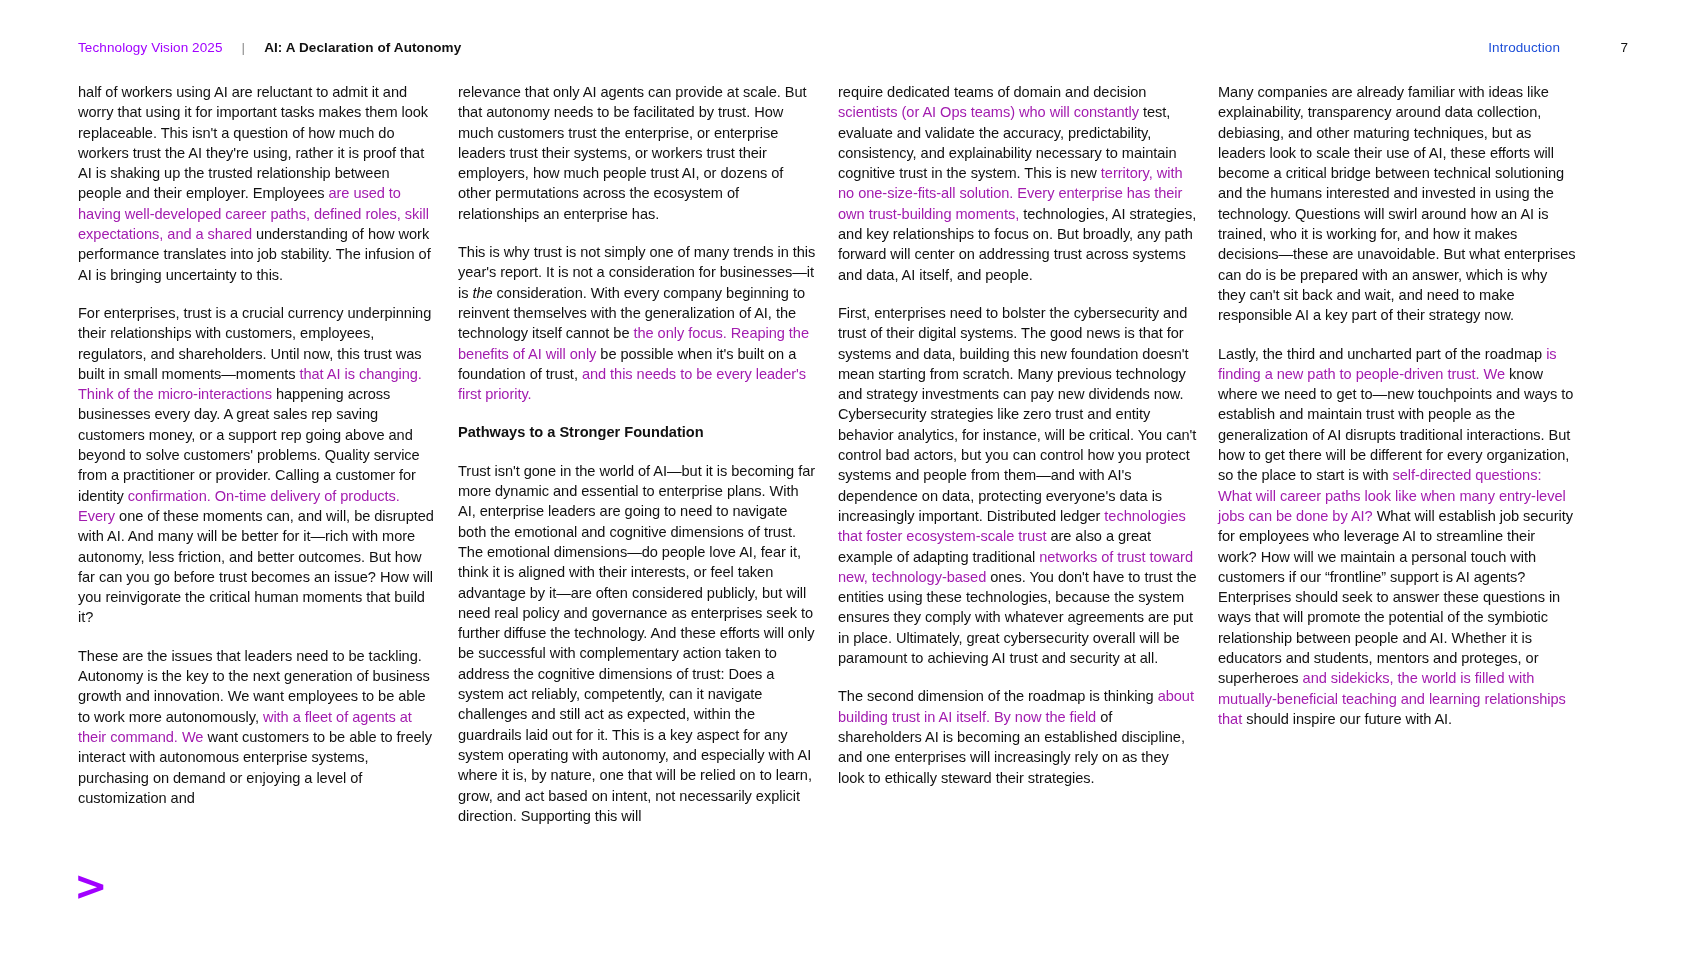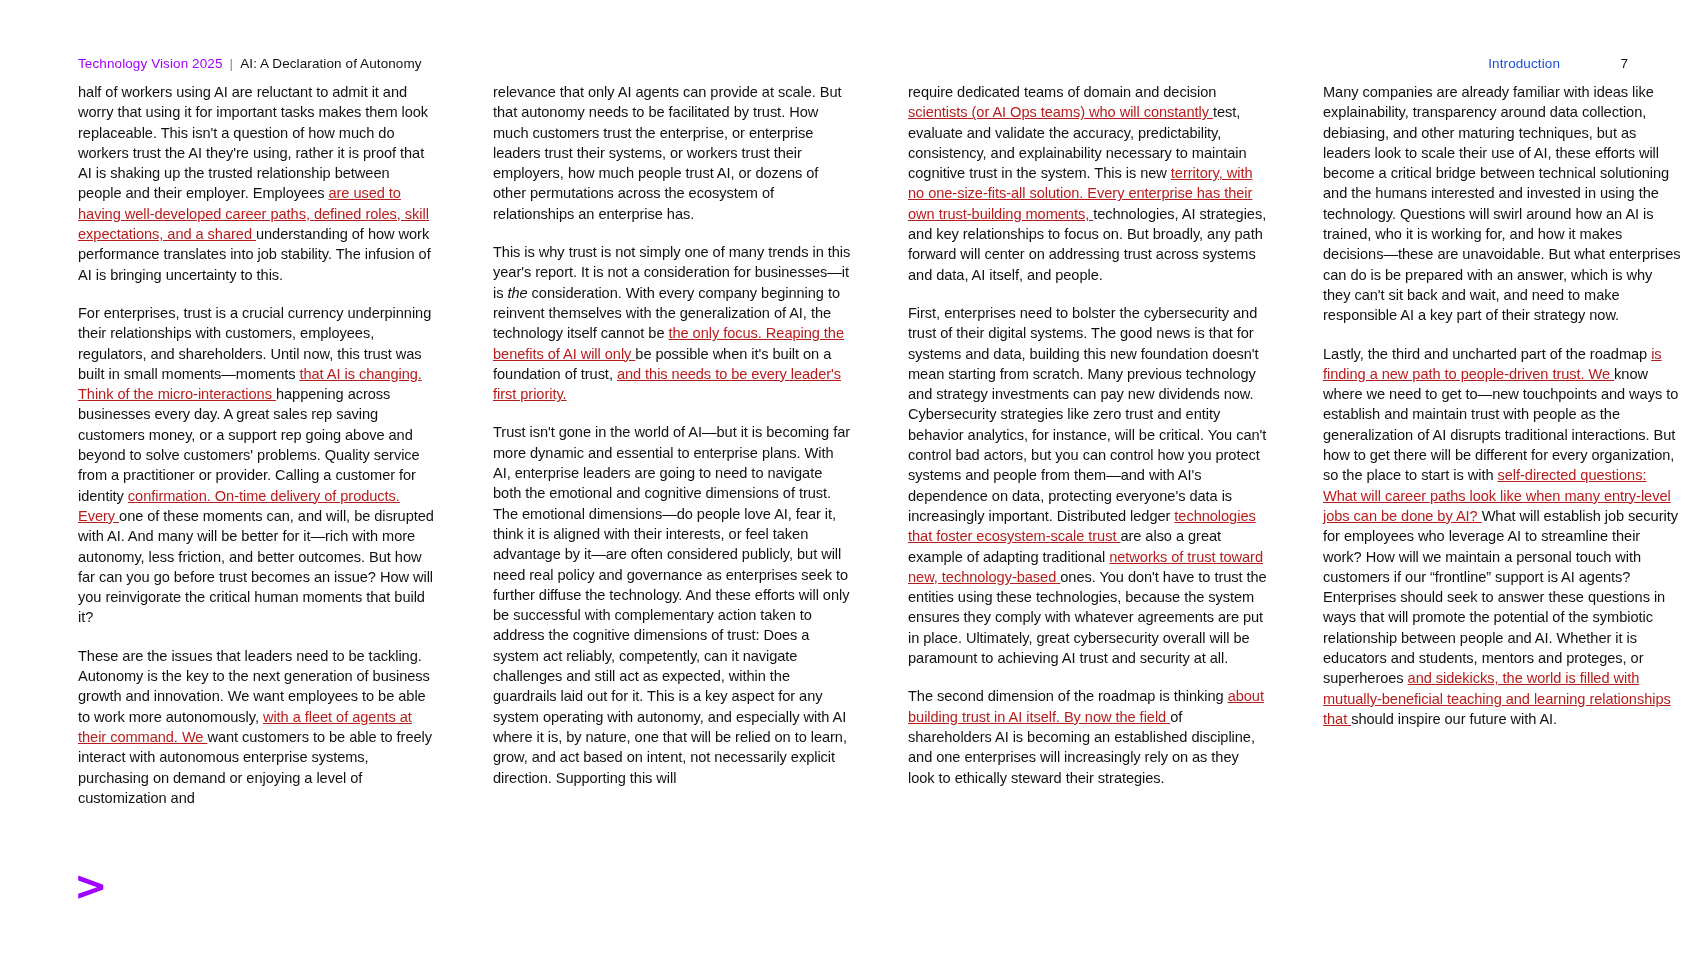--- a/index.html
+++ b/index.html
@@ -32,33 +32,33 @@
     height: 22px;
     display: flex;
     align-items: baseline;
     justify-content: space-between;
     font-size: 13.5px;
     letter-spacing: 0.1px;
   }
   .header-left {
     display: flex;
     align-items: baseline;
-    gap: 0px;
+    gap: 12px;
     white-space: nowrap;
-    margin-top: 16px;
   }
   .header-title {
     color: #a100ff;
   }
   .header-sep {
     color: #8a8a8a;
     margin: 0 7px;
   }
   .header-subtitle {
     color: #111111;
+    font-weight: bold;
   }
   .header-right {
     display: flex;
     align-items: baseline;
     white-space: nowrap;
   }
   .header-section {
     color: #1d4ed8;
     font-size: 13.5px;
   }
@@ -71,21 +71,21 @@
     width: 12px;
   }
 
   
   .columns {
     position: absolute;
     left: 78px;
     top: 82px;
     width: 1552px;
     display: flex;
-    gap: 56px;
+    gap: 21px;
   }
   .column {
     width: 359px;
     flex: 0 0 359px;
   }
   p.para {
     margin: 0 0 18px 0;
     font-size: 14.6px;
     line-height: 20.3px;
     color: #111111;
@@ -96,22 +96,21 @@
     margin-bottom: 0;
   }
   h3.subhead {
     margin: 0 0 18px 0;
     font-size: 14.6px;
     line-height: 20.3px;
     font-weight: bold;
     color: #111111;
   }
   .dim {
-    color: #b91c1c;
-    text-decoration: underline;
+    color: #a21caf;
   }
   em {
     font-style: italic;
   }
 
   
   .footer-mark {
     position: absolute;
     left: 74px;
     bottom: 52px;
@@ -144,20 +143,21 @@
 
   <div class="columns" id="columns">
       <div class="column">
         <p class="para"><span>half of workers using AI are reluctant to admit it and worry that using it for important tasks makes them look replaceable. This isn't a question of how much do workers trust the AI they're using, rather it is proof that AI is shaking up the trusted relationship between people and their employer. Employees </span><span class="dim">are used to having well-developed career paths, defined roles, skill expectations, and a shared </span><span>understanding of how work performance translates into job stability. The infusion of AI is bringing uncertainty to this.</span></p>
         <p class="para"><span>For enterprises, trust is a crucial currency underpinning their relationships with customers, employees, regulators, and shareholders. Until now, this trust was built in small moments—moments </span><span class="dim">that AI is changing. Think of the micro-interactions </span><span>happening across businesses every day. A great sales rep saving customers money, or a support rep going above and beyond to solve customers' problems. Quality service from a practitioner or provider. Calling a customer for identity </span><span class="dim">confirmation. On-time delivery of products. Every </span><span>one of these moments can, and will, be disrupted with AI. And many will be better for it—rich with more autonomy, less friction, and better outcomes. But how far can you go before trust becomes an issue? How will you reinvigorate the critical human moments that build it?</span></p>
         <p class="para"><span>These are the issues that leaders need to be tackling. Autonomy is the key to the next generation of business growth and innovation. We want employees to be able to work more autonomously, </span><span class="dim">with a fleet of agents at their command. We </span><span>want customers to be able to freely interact with autonomous enterprise systems, purchasing on demand or enjoying a level of customization and</span></p>
       </div>
       <div class="column">
         <p class="para"><span>relevance that only AI agents can provide at scale. But that autonomy needs to be facilitated by trust. How much customers trust the enterprise, or enterprise leaders trust their systems, or workers trust their employers, how much people trust AI, or dozens of other permutations across the ecosystem of relationships an enterprise has.</span></p>
         <p class="para"><span>This is why trust is not simply one of many trends in this year's report. It is not a consideration for businesses—it is </span><em>the</em><span> consideration. With every company beginning to reinvent themselves with the generalization of AI, the technology itself cannot be </span><span class="dim">the only focus. Reaping the benefits of AI will only </span><span>be possible when it's built on a foundation of trust, </span><span class="dim">and this needs to be every leader's first priority.</span></p>
+        <h3 class="subhead">Pathways to a Stronger Foundation</h3>
         <p class="para"><span>Trust isn't gone in the world of AI—but it is becoming far more dynamic and essential to enterprise plans. With AI, enterprise leaders are going to need to navigate both the emotional and cognitive dimensions of trust. The emotional dimensions—do people love AI, fear it, think it is aligned with their interests, or feel taken advantage by it—are often considered publicly, but will need real policy and governance as enterprises seek to further diffuse the technology. And these efforts will only be successful with complementary action taken to address the cognitive dimensions of trust: Does a system act reliably, competently, can it navigate challenges and still act as expected, within the guardrails laid out for it. This is a key aspect for any system operating with autonomy, and especially with AI where it is, by nature, one that will be relied on to learn, grow, and act based on intent, not necessarily explicit direction. Supporting this will</span></p>
       </div>
       <div class="column">
         <p class="para"><span>require dedicated teams of domain and decision </span><span class="dim">scientists (or AI Ops teams) who will constantly </span><span>test, evaluate and validate the accuracy, predictability, consistency, and explainability necessary to maintain cognitive trust in the system. This is new </span><span class="dim">territory, with no one-size-fits-all solution. Every enterprise has their own trust-building moments, </span><span>technologies, AI strategies, and key relationships to focus on. But broadly, any path forward will center on addressing trust across systems and data, AI itself, and people.</span></p>
         <p class="para"><span>First, enterprises need to bolster the cybersecurity and trust of their digital systems. The good news is that for systems and data, building this new foundation doesn't mean starting from scratch. Many previous technology and strategy investments can pay new dividends now. Cybersecurity strategies like zero trust and entity behavior analytics, for instance, will be critical. You can't control bad actors, but you can control how you protect systems and people from them—and with AI's dependence on data, protecting everyone's data is increasingly important. Distributed ledger </span><span class="dim">technologies that foster ecosystem-scale trust </span><span>are also a great example of adapting traditional </span><span class="dim">networks of trust toward new, technology-based </span><span>ones. You don't have to trust the entities using these technologies, because the system ensures they comply with whatever agreements are put in place. Ultimately, great cybersecurity overall will be paramount to achieving AI trust and security at all.</span></p>
         <p class="para"><span>The second dimension of the roadmap is thinking </span><span class="dim">about building trust in AI itself. By now the field </span><span>of shareholders AI is becoming an established discipline, and one enterprises will increasingly rely on as they look to ethically steward their strategies.</span></p>
       </div>
       <div class="column">
         <p class="para"><span>Many companies are already familiar with ideas like explainability, transparency around data collection, debiasing, and other maturing techniques, but as leaders look to scale their use of AI, these efforts will become a critical bridge between technical solutioning and the humans interested and invested in using the technology. Questions will swirl around how an AI is trained, who it is working for, and how it makes decisions—these are unavoidable. But what enterprises can do is be prepared with an answer, which is why they can't sit back and wait, and need to make responsible AI a key part of their strategy now.</span></p>
         <p class="para"><span>Lastly, the third and uncharted part of the roadmap </span><span class="dim">is finding a new path to people-driven trust. We </span><span>know where we need to get to—new touchpoints and ways to establish and maintain trust with people as the generalization of AI disrupts traditional interactions. But how to get there will be different for every organization, so the place to start is with </span><span class="dim">self-directed questions: What will career paths look like when many entry-level jobs can be done by AI? </span><span>What will establish job security for employees who leverage AI to streamline their work? How will we maintain a personal touch with customers if our “frontline” support is AI agents? Enterprises should seek to answer these questions in ways that will promote the potential of the symbiotic relationship between people and AI. Whether it is educators and students, mentors and proteges, or superheroes </span><span class="dim">and sidekicks, the world is filled with mutually-beneficial teaching and learning relationships that </span><span>should inspire our future with AI.</span></p>

